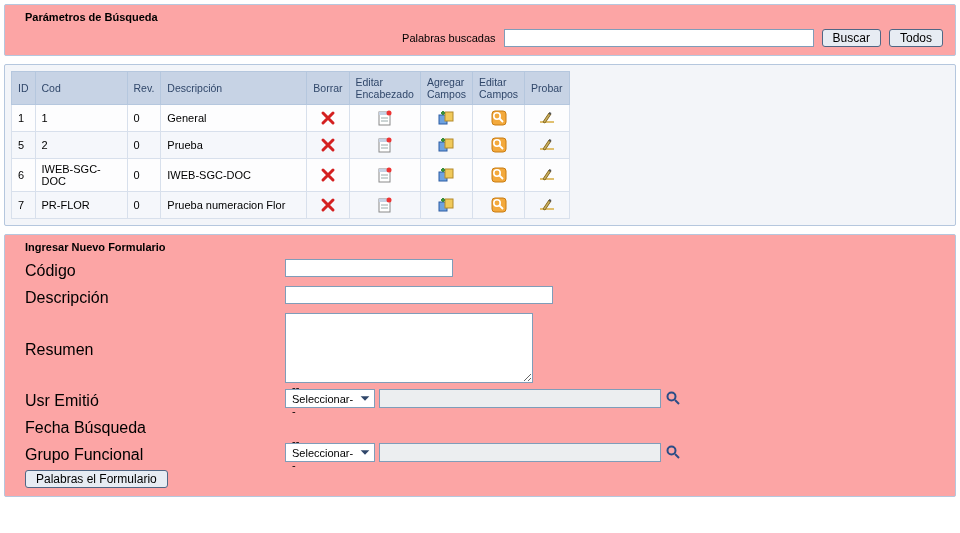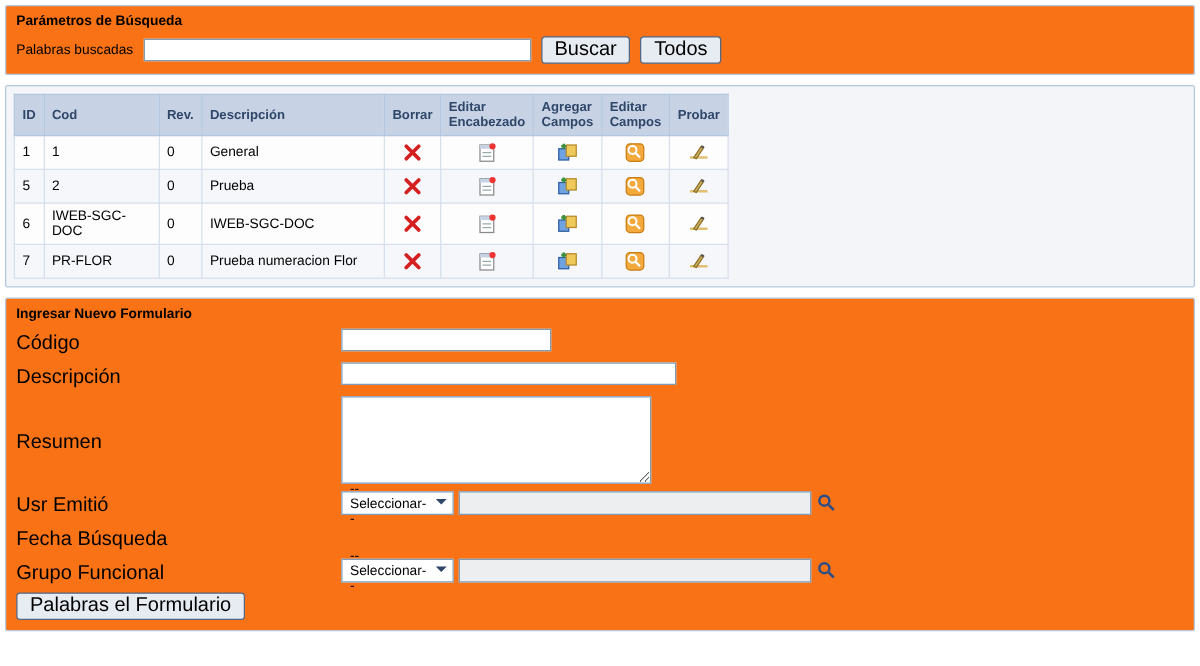--- a/index.html
+++ b/index.html
@@ -7,34 +7,34 @@
     margin: 0;
     padding: 4px;
     font-family: Verdana, Arial, sans-serif;
     font-size: 11px;
     color: #000;
     background: #fff;
     width: 960px;
   }
   .panel {
     border: 1px solid #b5c7de;
-    background: #f97316;
+    background: #fca5a5;
     margin-bottom: 8px;
-    padding: 6px 8px 8px 8px;
+    padding: 6px 8px 8px 20px;
     border-radius: 2px;
   }
   .panel-title {
     font-weight: bold;
     font-size: 11px;
     margin-bottom: 6px;
   }
   .search-row {
     display: flex;
     align-items: center;
-    justify-content: flex-start;
+    justify-content: flex-end;
     gap: 8px;
     padding-right: 4px;
   }
   .search-label { font-size: 11px; }
   input[type="text"], textarea, .select-box, .readonly-box {
     border: 1px solid #7f9db9;
     font-family: Verdana, Arial, sans-serif;
     font-size: 11px;
     padding: 2px 4px;
     background: #fff;
@@ -42,21 +42,21 @@
   .readonly-box {
     background: #eceef0;
     display: inline-block;
     height: 19px;
     vertical-align: top;
   }
   .btn {
     border: 1px solid #506785;
     background: #e7ecf3;
     font-family: Verdana, Arial, sans-serif;
-    font-size: 16px;
+    font-size: 12px;
     padding: 1px 10px;
     border-radius: 3px;
     cursor: pointer;
   }
 
   
   .grid-wrap {
     border: 1px solid #b5c7de;
     background: #f3f5f9;
     padding: 6px;
@@ -64,21 +64,21 @@
     border-radius: 2px;
   }
   table.grid {
     border-collapse: collapse;
     font-size: 11px;
   }
   table.grid th {
     background: #c7d3e5;
     border: 1px solid #b5c7de;
     color: #30476a;
-    font-weight: bold;
+    font-weight: normal;
     padding: 4px 6px;
     text-align: left;
     vertical-align: middle;
     font-size: 10.5px;
   }
   table.grid td {
     border: 1px solid #d8e0ec;
     padding: 4px 6px;
     background: #fdfdfe;
     vertical-align: middle;

